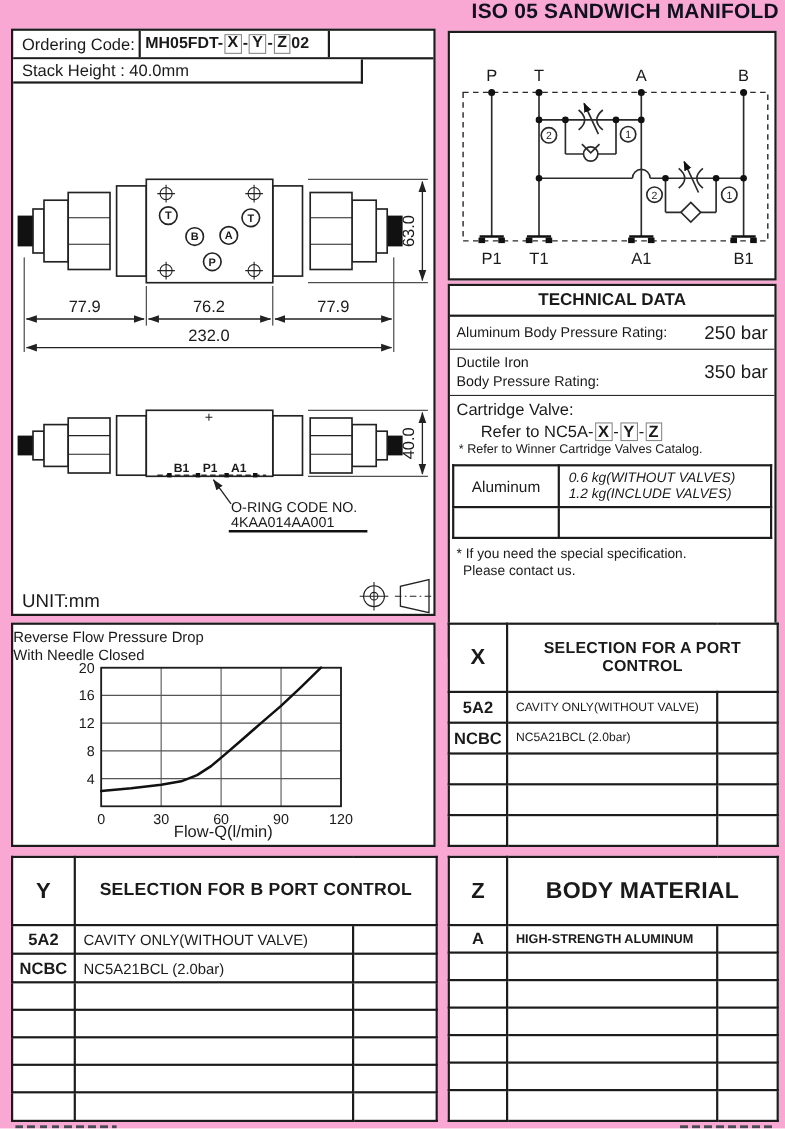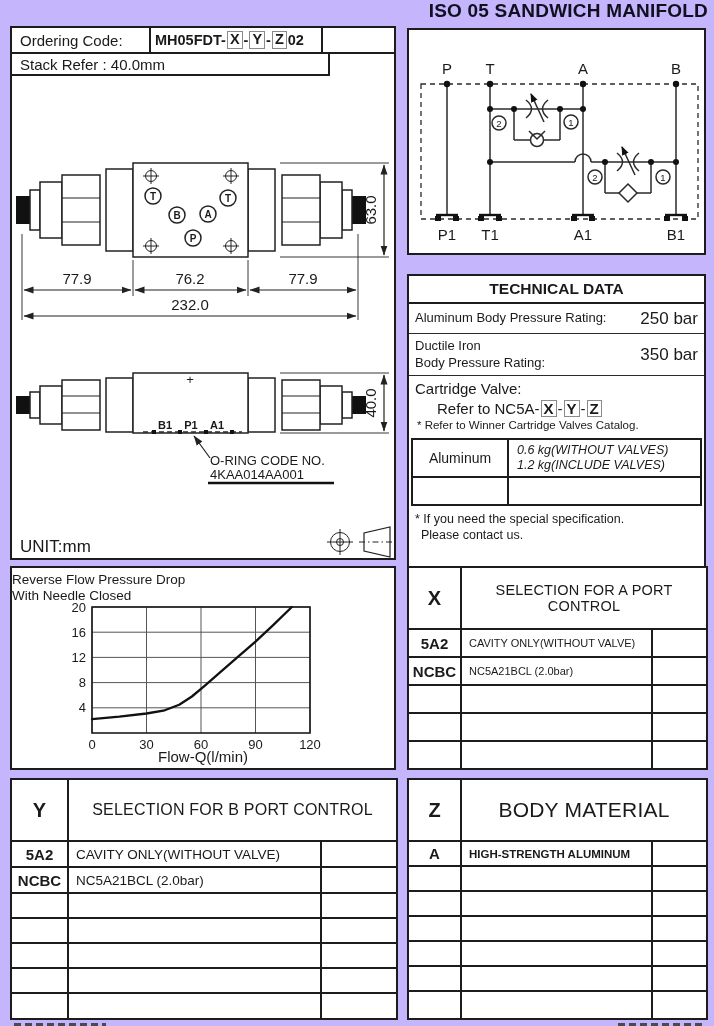--- a/index.html
+++ b/index.html
@@ -1,24 +1,24 @@
 <!DOCTYPE html>
 <html><head>
 <meta charset="utf-8">
 <style>
   html,body{margin:0;padding:0;background:#fff;}
-  .page{position:relative;width:714px;height:1026px;background:#c4b5fd;overflow:hidden;
+  .page{position:relative;width:714px;height:1026px;background:#f9a8d4;overflow:hidden;
         font-family:"Liberation Sans",sans-serif;color:#1a1a1a;}
   .box{position:absolute;border:2px solid #1c1c1c;background:#fff;box-sizing:border-box;}
   
   .doc-title{position:absolute;top:0px;left:380px;width:328px;text-align:right;
              font-size:19px;font-weight:bold;color:#10101e;letter-spacing:.2px;}
   
   .ord-row1{position:absolute;left:0;top:0;width:100%;height:26px;display:flex;border-bottom:2px solid #1c1c1c;box-sizing:border-box;}
-  .ord-row1 .c1{width:139px;border-right:2px solid #1c1c1c;box-sizing:border-box;display:flex;align-items:center;padding-left:8px;font-size:15px;}
+  .ord-row1 .c1{width:116px;border-right:2px solid #1c1c1c;box-sizing:border-box;display:flex;align-items:center;padding-left:8px;font-size:15px;}
   .ord-row1 .c2{width:172px;border-right:2px solid #1c1c1c;box-sizing:border-box;display:flex;align-items:center;padding-left:4px;font-size:14.5px;font-weight:bold;}
   .ord-row1 .c3{flex:1;}
   .ord-row2{position:absolute;left:0;top:26px;width:318px;height:22px;border-bottom:2px solid #1c1c1c;border-right:2px solid #1c1c1c;box-sizing:border-box;display:flex;align-items:center;padding-left:8px;font-size:15px;background:#fff;}
   .cb{display:inline-block;border:1.5px solid #8a8a8a;padding:0 2px;margin:0 1px;line-height:1.05;font-weight:bold;}
   
   .tech-header{height:26px;border-bottom:2px solid #1c1c1c;display:flex;align-items:center;justify-content:center;font-weight:bold;font-size:15.5px;}
   .tech-row{border-bottom:1.6px solid #2a2a2a;display:flex;align-items:center;padding:2px 6px;box-sizing:border-box;}
   .tech-label{font-size:13px;line-height:1.25;}
   .tech-value{font-size:17px;margin-left:auto;}
   .cart{padding:3px 6px;font-size:15px;line-height:1.3;}
@@ -27,21 +27,21 @@
   table.wtbl{border-collapse:collapse;width:calc(100% - 4px);margin:2px;}
   table.wtbl td{border:2px solid #1c1c1c;}
   .wtbl .mat{width:92px;text-align:center;font-size:14px;}
   .wtbl .val{font-size:12.5px;line-height:1.2;padding:3px 0 3px 8px;font-style:italic;}
   .wtbl .r1{height:34px;}.wtbl .r2{height:28px;}
   .spec-note{font-size:12.5px;line-height:1.25;padding:4px 6px;}
   
   table.sel{border-collapse:collapse;table-layout:fixed;position:absolute;background:#fff;}
   table.sel td{border:2px solid #1c1c1c;overflow:hidden;}
   .sel .hcode{text-align:center;font-weight:bold;font-size:20px;}
-  .sel .htitle{text-align:center;font-weight:normal;font-size:14.5px;letter-spacing:.2px;}
+  .sel .htitle{text-align:center;font-weight:bold;font-size:14.5px;letter-spacing:.2px;}
   .sel .rcode{text-align:center;font-weight:bold;font-size:15px;}
   .sel .rdesc{padding-left:7px;font-size:11px;}
   .sel .rdesc.md{font-size:13.5px;}
   .sel .rdesc.bold{font-weight:bold;font-size:11.5px;}
   
   .chart-title{position:absolute;top:4px;left:0;width:100%;text-align:left;font-size:13.5px;line-height:1.2;}
   .chart-xlabel{position:absolute;top:180px;left:0;width:100%;text-align:center;font-size:15px;}
   svg text{font-family:"Liberation Sans",sans-serif;fill:#1a1a1a;}
   .grid{stroke:#555;stroke-width:1;}
   .plotrect{fill:none;stroke:#1c1c1c;stroke-width:1.6;}
@@ -77,21 +77,21 @@
           <span>MH05FDT-</span>
           <span class="cb">X</span>
           <span>-</span>
           <span class="cb">Y</span>
           <span>-</span>
           <span class="cb">Z</span>
           <span>02</span>
         </div>
       <div class="c3"></div>
     </div>
-    <div class="ord-row2">Stack Refer : 40.0mm</div>
+    <div class="ord-row2">Stack Height : 40.0mm</div>
 
     
     <svg width="382" height="530" viewBox="0 0 382 530">
       <defs>
         <marker id="arw" markerUnits="userSpaceOnUse" markerWidth="11" markerHeight="8" refX="9.5" refY="3.5" orient="auto-start-reverse" viewBox="0 0 11 7">
           <path d="M0 0 L10 3.5 L0 7 Z" fill="#222"></path>
         </marker>
       </defs>
 
       <g>
@@ -315,21 +315,21 @@
           <rect x="273" y="186" width="6" height="5" fill="#111"></rect>
       </g>
 
       <text x="38" y="210" text-anchor="middle" class="schlabel">P1</text>
       <text x="81" y="210" text-anchor="middle" class="schlabel">T1</text>
       <text x="174" y="210" text-anchor="middle" class="schlabel">A1</text>
       <text x="267" y="210" text-anchor="middle" class="schlabel">B1</text>
     </svg>
   </div>
 
-  <div class="box" style="left:407px;top:274px;width:299px;height:340px;">
+  <div class="box" style="left:407px;top:258px;width:299px;height:340px;">
     <div class="tech-header">TECHNICAL DATA</div>
     <div class="tech-row" style="height:30px;">
       <span class="tech-label">Aluminum Body Pressure Rating:</span>
       <span class="tech-value">250 bar</span>
     </div>
     <div class="tech-row" style="height:42px;">
       <span class="tech-label"><span>Ductile Iron</span><br><span>Body Pressure Rating:</span></span>
       <span class="tech-value">350 bar</span>
     </div>
     <div class="cart">

